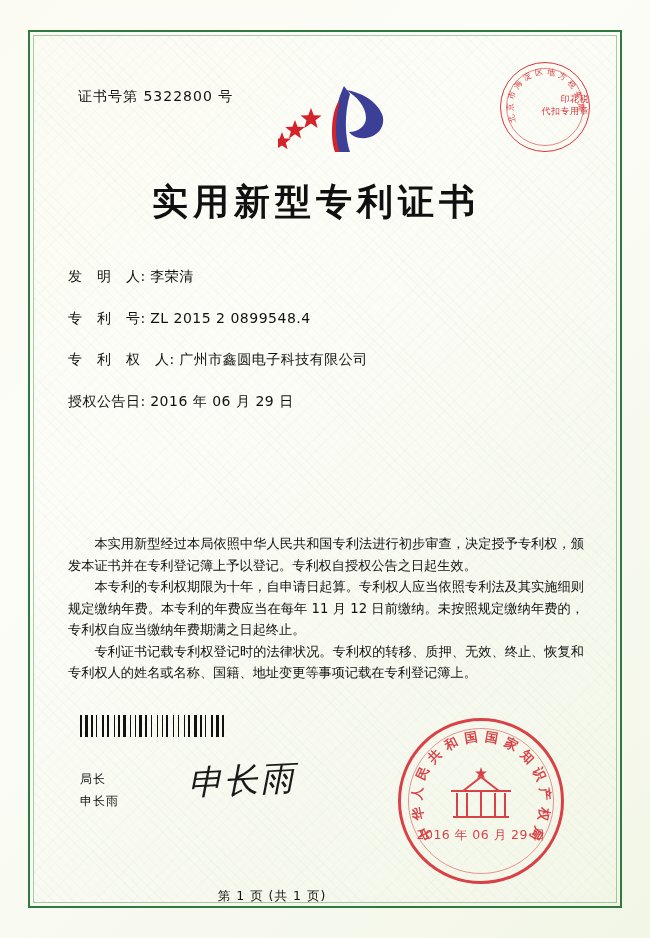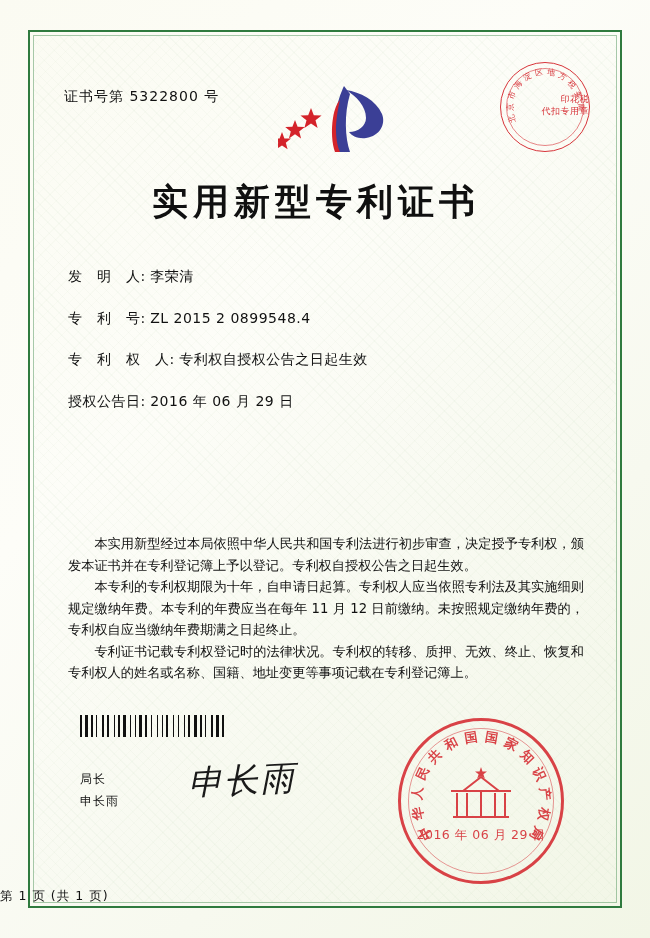--- a/index.html
+++ b/index.html
@@ -47,21 +47,21 @@
     top: 36px;
     right: 34px;
     bottom: 36px;
     background:
       repeating-linear-gradient(45deg, rgba(110,170,110,0.045) 0px, rgba(110,170,110,0.045) 1px, rgba(255,255,255,0) 1px, rgba(255,255,255,0) 7px),
       repeating-linear-gradient(-45deg, rgba(150,190,130,0.04) 0px, rgba(150,190,130,0.04) 1px, rgba(255,255,255,0) 1px, rgba(255,255,255,0) 9px);
     pointer-events: none;
   }
   .cert-no {
     position: absolute;
-    left: 64px;
+    left: 78px;
     top: 88px;
     font-size: 14px;
     color: #111;
     letter-spacing: 1px;
     font-family: "DejaVu Sans", "Liberation Sans", sans-serif;
   }
   
   .logo {
     position: absolute;
     left: 278px;
@@ -238,21 +238,21 @@
     text-align: center;
     font-size: 12.5px;
     color: #d4232a;
     letter-spacing: 0.5px;
   }
   .page-no {
     position: absolute;
     left: 0;
     top: 888px;
     width: 544px;
-    text-align: left;
+    text-align: center;
     font-size: 12.5px;
     color: #111;
     letter-spacing: 1px;
   }
 </style>
 </head>
 <body>
 
 <div class="page">
 
@@ -302,21 +302,21 @@
     <div class="field-row">
       <span class="field-label">发　明　人:</span>
       <span class="field-value">李荣清</span>
     </div>
     <div class="field-row">
       <span class="field-label">专　利　号:</span>
       <span class="field-value">ZL 2015 2 0899548.4</span>
     </div>
     <div class="field-row">
       <span class="field-label">专　利　权　人:</span>
-      <span class="field-value">专利权自授权公告之日起生效</span>
+      <span class="field-value">广州市鑫圆电子科技有限公司</span>
     </div>
     <div class="field-row">
       <span class="field-label">授权公告日:</span>
       <span class="field-value">2016 年 06 月 29 日</span>
     </div>
   </div>
 
   <div class="body-text">
     <p>本实用新型经过本局依照中华人民共和国专利法进行初步审查，决定授予专利权，颁发本证书并在专利登记簿上予以登记。专利权自授权公告之日起生效。</p>
     <p>本专利的专利权期限为十年，自申请日起算。专利权人应当依照专利法及其实施细则规定缴纳年费。本专利的年费应当在每年 11 月 12 日前缴纳。未按照规定缴纳年费的，专利权自应当缴纳年费期满之日起终止。</p>

